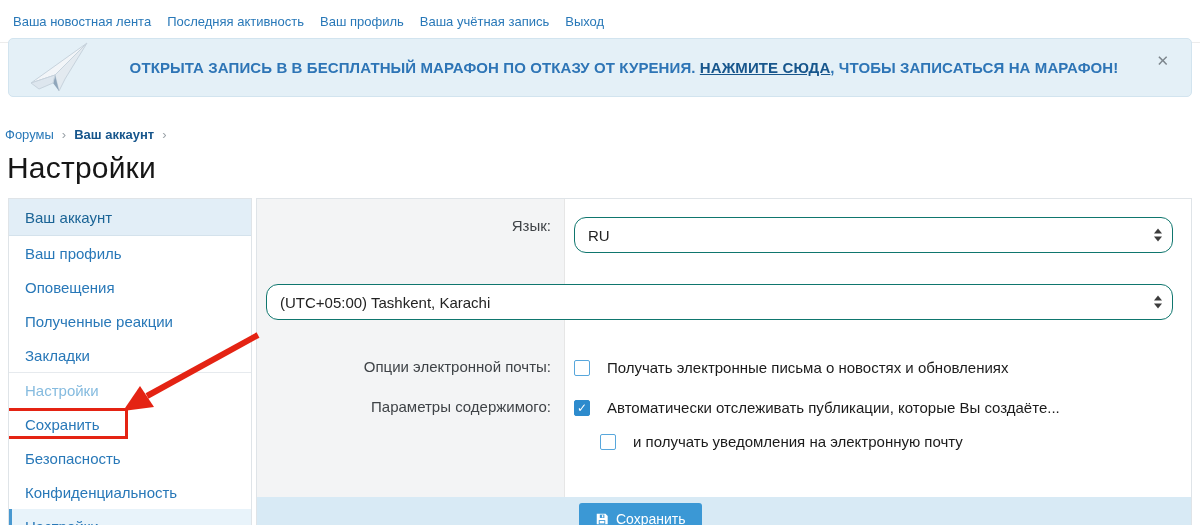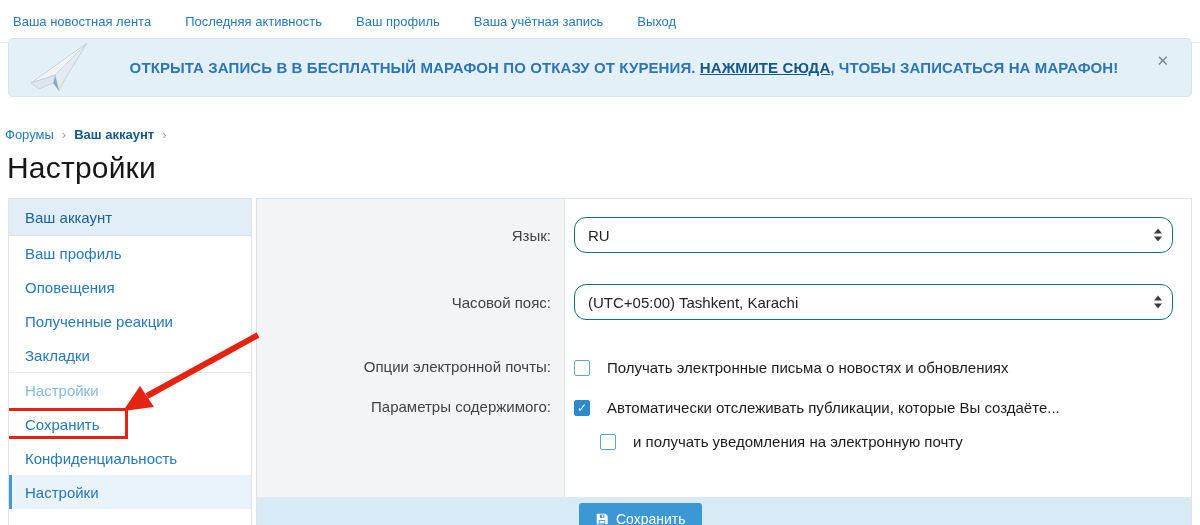--- a/index.html
+++ b/index.html
@@ -6,21 +6,21 @@
   html,body { width:1200px; height:525px; }
   body {
     font-family: "Liberation Sans", "DejaVu Sans", sans-serif;
     background:#fff; color:#1c1c1c; position:relative; overflow:hidden;
   }
   #stage { position:absolute; inset:0; width:1200px; height:525px; overflow:hidden; }
 
   
   .topnav {
     position:absolute; left:0; top:0; right:0; height:43px;
-    display:flex; align-items:center; gap:34px; padding:0 13px;
+    display:flex; align-items:center; gap:16px; padding:0 13px;
     border-bottom:1px solid #ececec; background:#fff;
   }
   .topnav a { color:#2878b8; font-size:13px; text-decoration:none; cursor:pointer; white-space:nowrap; }
 
   
   .banner {
     position:absolute; left:8px; right:8px; top:38px; height:59px;
     background:#e4f0f7; border:1px solid #d2e4ef; border-radius:5px;
     display:flex; align-items:center;
   }
@@ -67,21 +67,21 @@
   
   .main-panel {
     position:absolute; left:256px; right:8px; top:198px; bottom:0;
     background:#fff; border:1px solid #dfe4e8; border-bottom:none; overflow:hidden;
   }
   .label-col-bg { position:absolute; left:0; top:0; bottom:0; width:308px; background:#f3f4f5; border-right:1px solid #e6e6e6; }
   .form { position:relative; z-index:2; }
   .form-row { display:flex; }
   .row-label { width:308px; flex:0 0 308px; text-align:right; padding-right:14px; color:#3f4347; font-size:15px; }
   .row-content { flex:1; padding-left:9px; padding-right:18px; }
-  .form-row.center { align-items:center; }
+  .form-row.center { align-items:flex-start; }
 
   .select {
     height:36px; background:#fff; border:1px solid #0f766e; border-radius:12px;
     display:flex; align-items:center; padding:0 34px 0 13px; font-size:15px; color:#232323;
     position:relative; cursor:pointer; width:100%;
   }
   .spinner { position:absolute; right:10px; top:50%; transform:translateY(-50%); display:flex; flex-direction:column; gap:3px; }
   .spinner .up    { width:0; height:0; border-left:4px solid transparent; border-right:4px solid transparent; border-bottom:5px solid #3c3c3c; }
   .spinner .down  { width:0; height:0; border-left:4px solid transparent; border-right:4px solid transparent; border-top:5px solid #3c3c3c; }
 
@@ -148,20 +148,21 @@
     <div class="side-item">Ваш профиль</div>
     <div class="side-item">Оповещения</div>
     <div class="side-item">Полученные реакции</div>
     <div class="side-item">Закладки</div>
     <div class="side-divider"></div>
     <div class="side-item current">Настройки</div>
     <div class="side-item">
       <span>Сохранить</span>
       <span class="red-box"></span>
     </div>
+    <div class="side-item">Безопасность</div>
     <div class="side-item">Конфиденциальность</div>
     <div class="side-item partial">Настройки</div>
   </div>
 
   <div class="main-panel">
     <div class="label-col-bg"></div>
     <div class="form">
 
       <div class="form-row center" style="margin-top:18px;">
         <div class="row-label">Язык:</div>
@@ -170,21 +171,20 @@
             <span>RU</span>
             <span class="spinner">
                 <span class="up"></span>
                 <span class="down"></span>
               </span>
           </div>
         </div>
       </div>
 
       <div class="form-row center" style="margin-top:31px;">
-        <div class="row-label">Часовой пояс:</div>
         <div class="row-content">
           <div class="select">
             <span>(UTC+05:00) Tashkent, Karachi</span>
             <span class="spinner">
                 <span class="up"></span>
                 <span class="down"></span>
               </span>
           </div>
         </div>
       </div>

